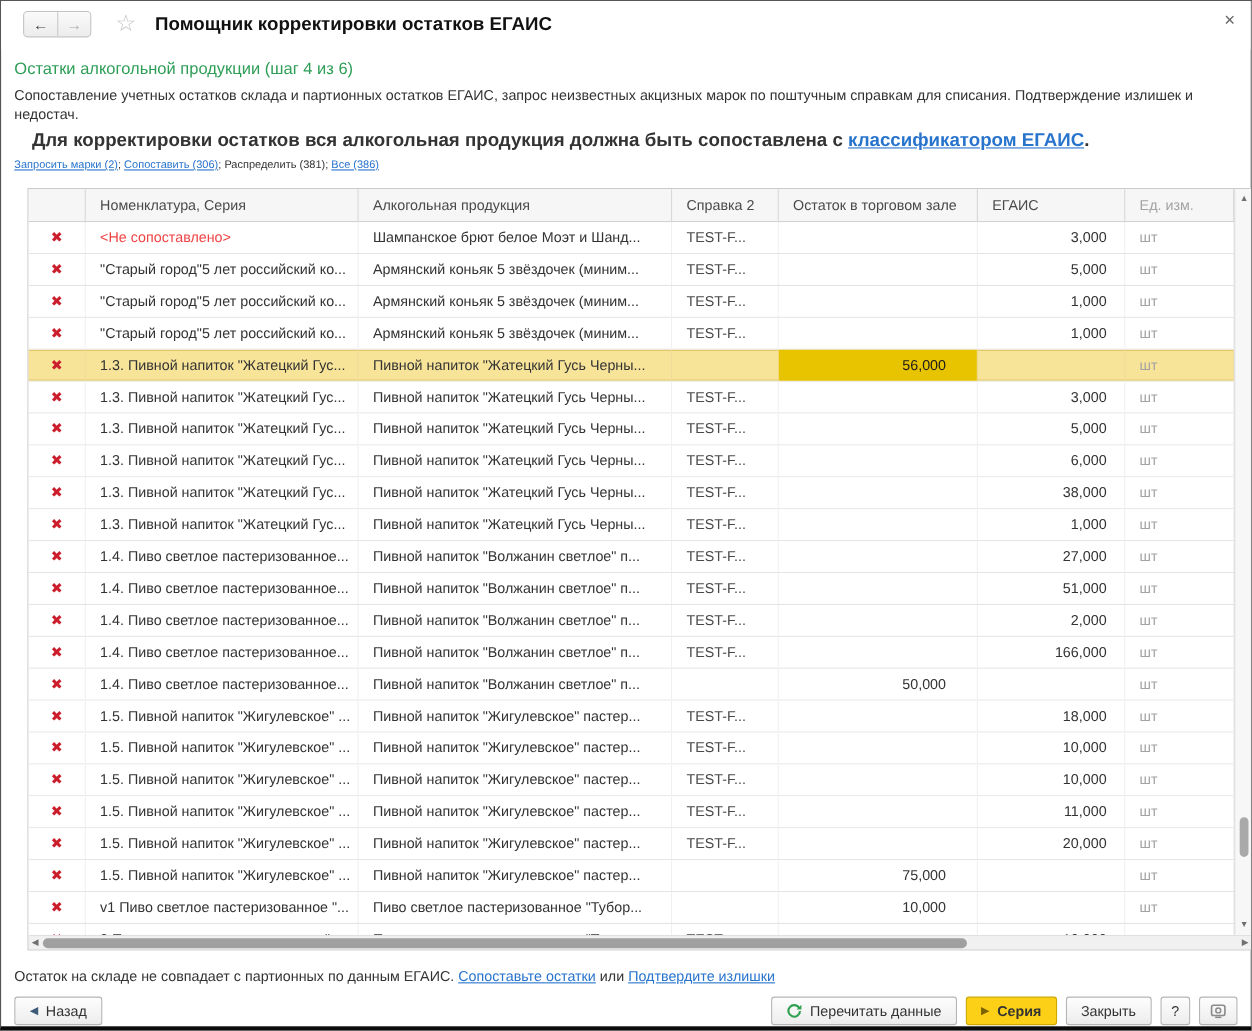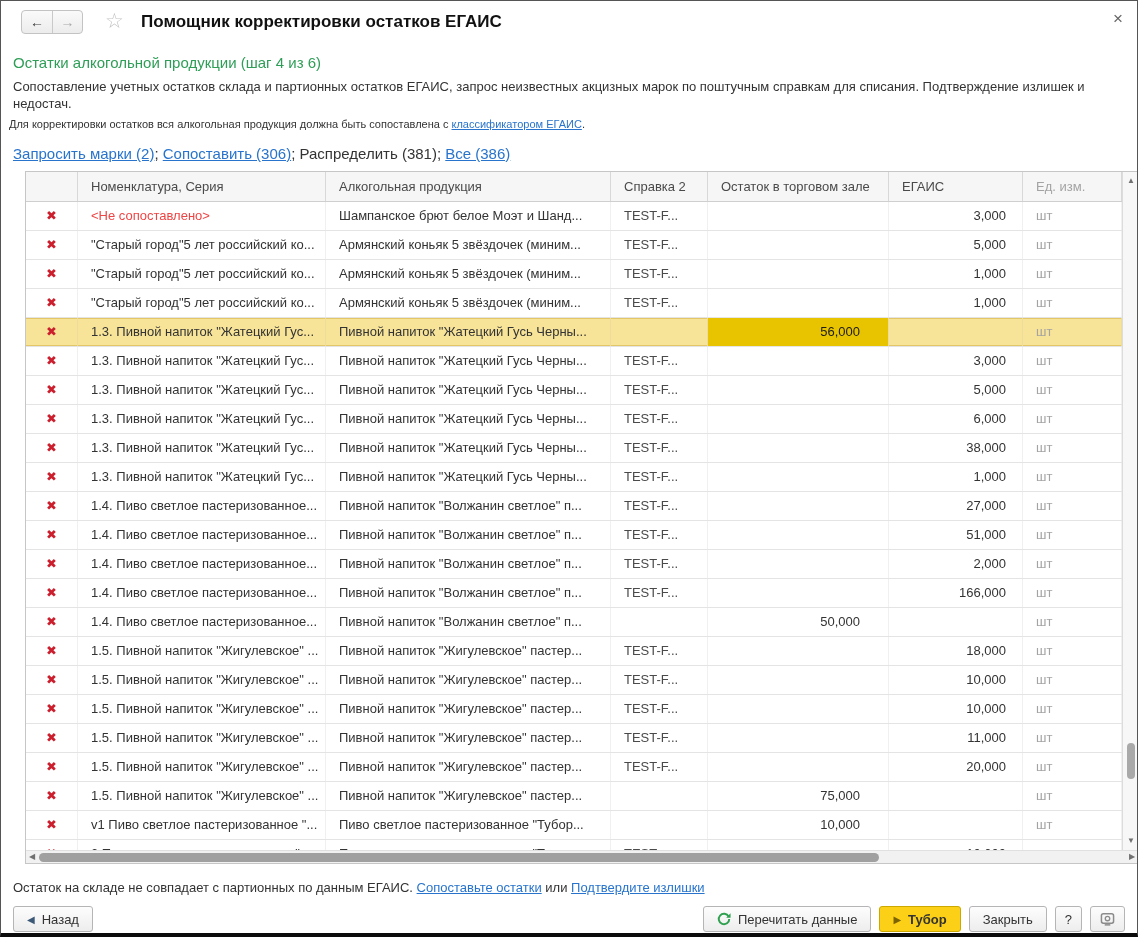--- a/index.html
+++ b/index.html
@@ -13,23 +13,23 @@
   .titlebar { position:absolute; top:0; left:0; right:0; height:44px; background:#fff; }
   .navgroup { position:absolute; left:20px; top:9px; display:flex; border:1px solid #c3c3c3; border-radius:4px; background:linear-gradient(#fafafa,#ececec); overflow:hidden; }
   .navgroup .navbtn { width:30px; height:22px; border:none; background:transparent; font-size:14px; cursor:pointer; color:#3a3a3a; line-height:20px; }
   .navgroup .navbtn + .navbtn { border-left:1px solid #c9c9c9; color:#a9a9a9; }
   .star { position:absolute; left:104px; top:8px; font-size:21px; color:#c4c4c4; }
   .wintitle { position:absolute; left:140px; top:11px; font-size:17px; font-weight:bold; color:#111; }
   .winclose { position:absolute; right:8px; top:8px; font-size:17px; color:#666; width:22px; text-align:center; cursor:pointer; }
   
   .step-title { position:absolute; left:12px; top:53px; font-size:15px; color:#2e9e57; }
   .description { position:absolute; left:12px; top:77px; width:1112px; font-size:13px; color:#333; line-height:17px; }
-  .note { position:absolute; left:8px; top:117px; font-size:11px; color:#333; }
+  .note { position:absolute; left:28px; top:117px; font-size:17px; color:#333;font-weight:bold; }
   a.lnk { color:#2874cd; text-decoration:underline; cursor:pointer; }
-  .filters { position:absolute; left:12px; top:144px; font-size:15px; color:#333;text-align:center; }
+  .filters { position:absolute; left:12px; top:144px; font-size:10px; color:#333;text-align:center; }
   
   .tbl { position:absolute; left:24px; top:170px; width:1114px; height:693px; border:1px solid #c6c6c6; background:#fff; }
   .thead { display:flex; height:30px; background:#f6f6f6; border-bottom:1px solid #cfcfcf; font-size:13px; color:#4a4a4a; }
   .thead .cell { line-height:29px; border-right:1px solid #d8d8d8; }
   .tbody { width:1096px; }
   .trow { display:flex; height:29px; border-bottom:1px solid #e4e4e4; font-size:13px; color:#333; background:#fff; }
   .trow .cell { line-height:28px; border-right:1px solid #f0f0f0; }
   .cell { padding:0 13px; white-space:nowrap; overflow:hidden; }
   .c-icon  { width:52px;  text-align:center; padding:0; }
   .c-nom   { width:248px; }
@@ -332,21 +332,21 @@
     <div class="btn-right-group">
       <button class="btn">
         <svg class="refresh-svg" width="14" height="14" viewBox="0 0 16 16">
             <path d="M13.3 5.2 A6 6 0 1 0 14 8" fill="none" stroke="#2ea04f" stroke-width="2.2"></path>
             <path d="M15.5 1.5 v5 h-5 z" fill="#2ea04f"></path>
           </svg>
         <span>Перечитать данные</span>
       </button>
       <button class="btn btn-next">
         <span class="tri-right">▶</span>
-        <span>Тубор</span>
+        <span>Серия</span>
       </button>
       <button class="btn">
         <span>Закрыть</span>
       </button>
       <button class="btn btn-square">
         <span>?</span>
       </button>
       <button class="btn btn-square">
         <svg class="form-svg" width="15" height="14" viewBox="0 0 16 15">
             <rect x="1.5" y="2" width="13" height="10" rx="2" fill="none" stroke="#8b8b8b" stroke-width="1.6"></rect>

